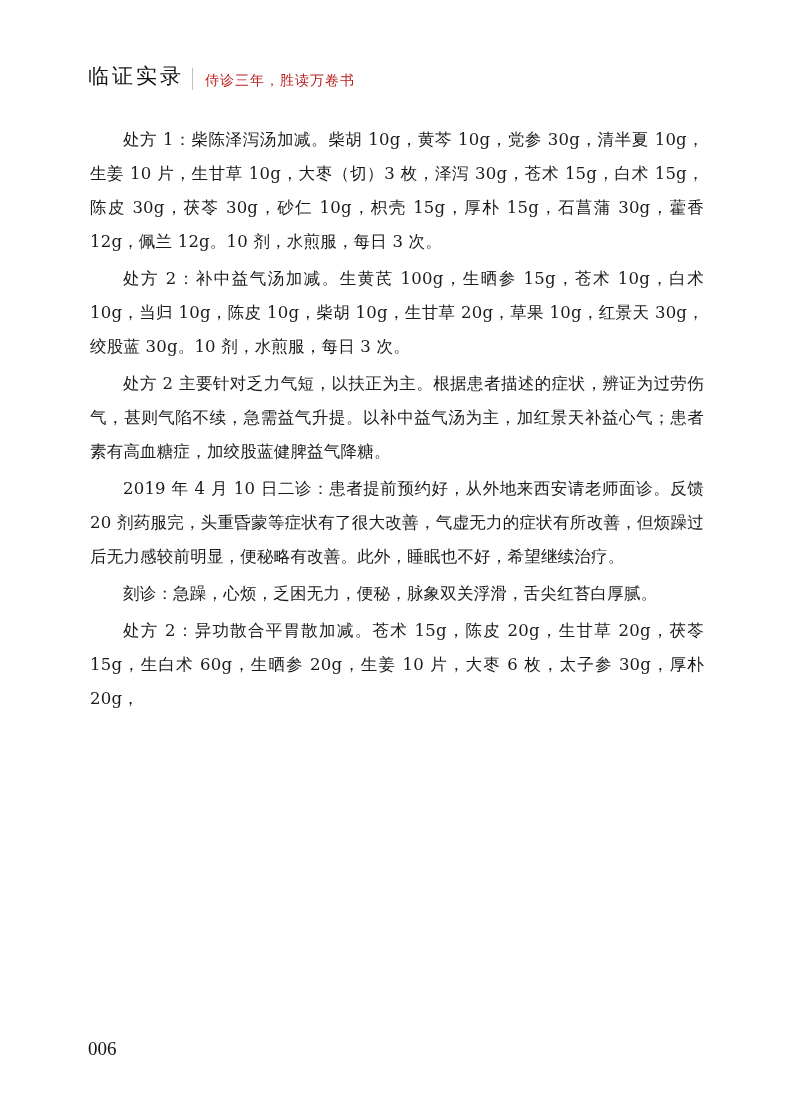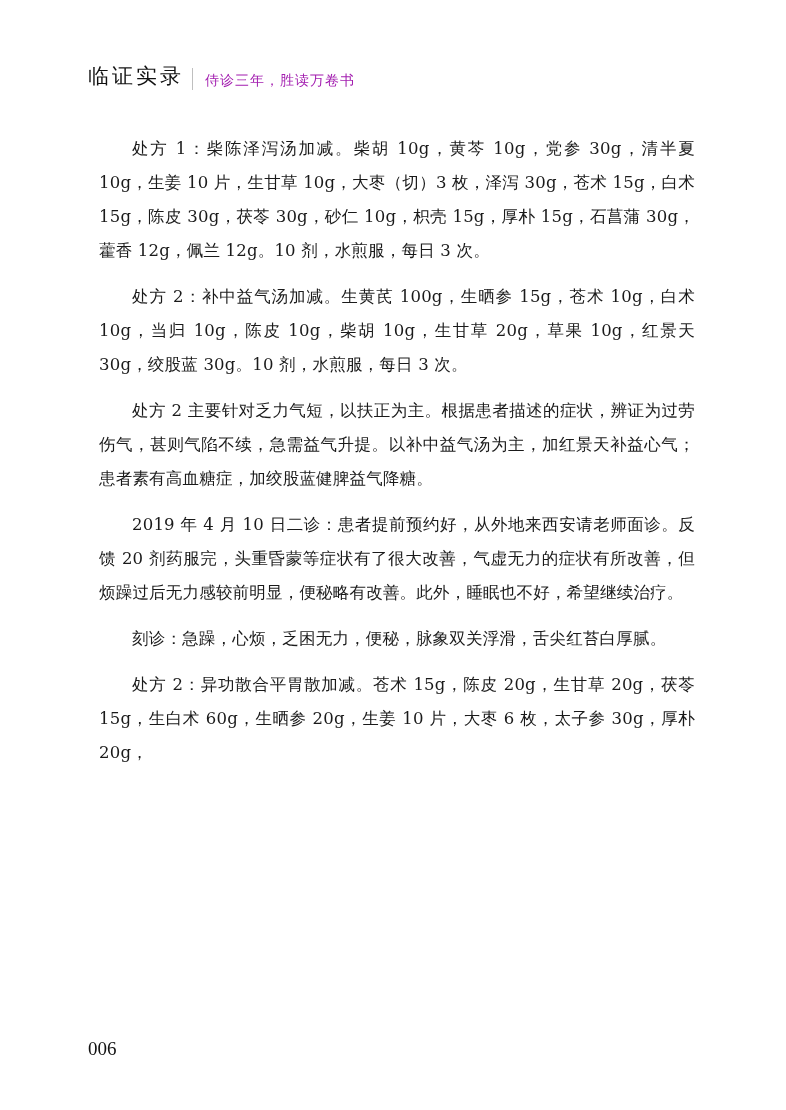--- a/index.html
+++ b/index.html
@@ -33,30 +33,30 @@
     .header-divider {
       width: 1px;
       height: 22px;
       background: #bfbfbf;
       margin: 0 12px 0 8px;
     }
     .book-subtitle {
       font-family: "DejaVu Sans", sans-serif;
       font-size: 14px;
       letter-spacing: 1px;
-      color: #a21caf;
+      color: #b91c1c;
     }
     .body-text {
       position: absolute;
       left: 87px;
       top: 120px;
       width: 620px;
     }
     .para {
-      margin: 12px;
+      margin: 3px;
       font-size: 16.5px;
       line-height: 34px;
       text-indent: 2em;
       text-align: justify;
       text-justify: inter-character;
       letter-spacing: 0.2px;
     }
     .page-number {
       position: absolute;
       left: 88px;

